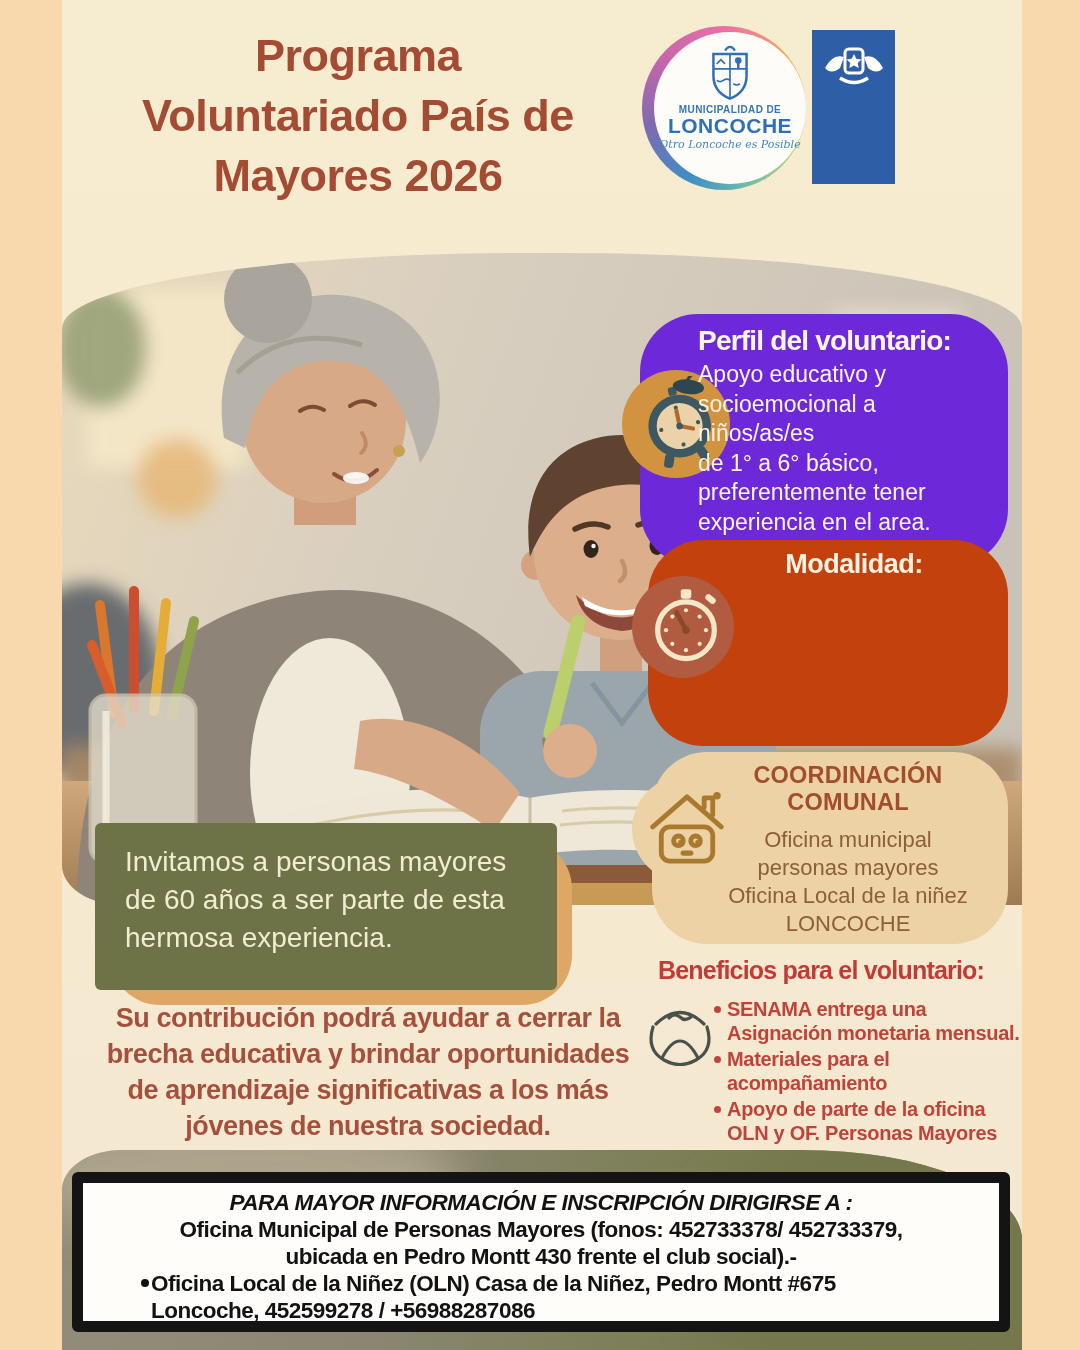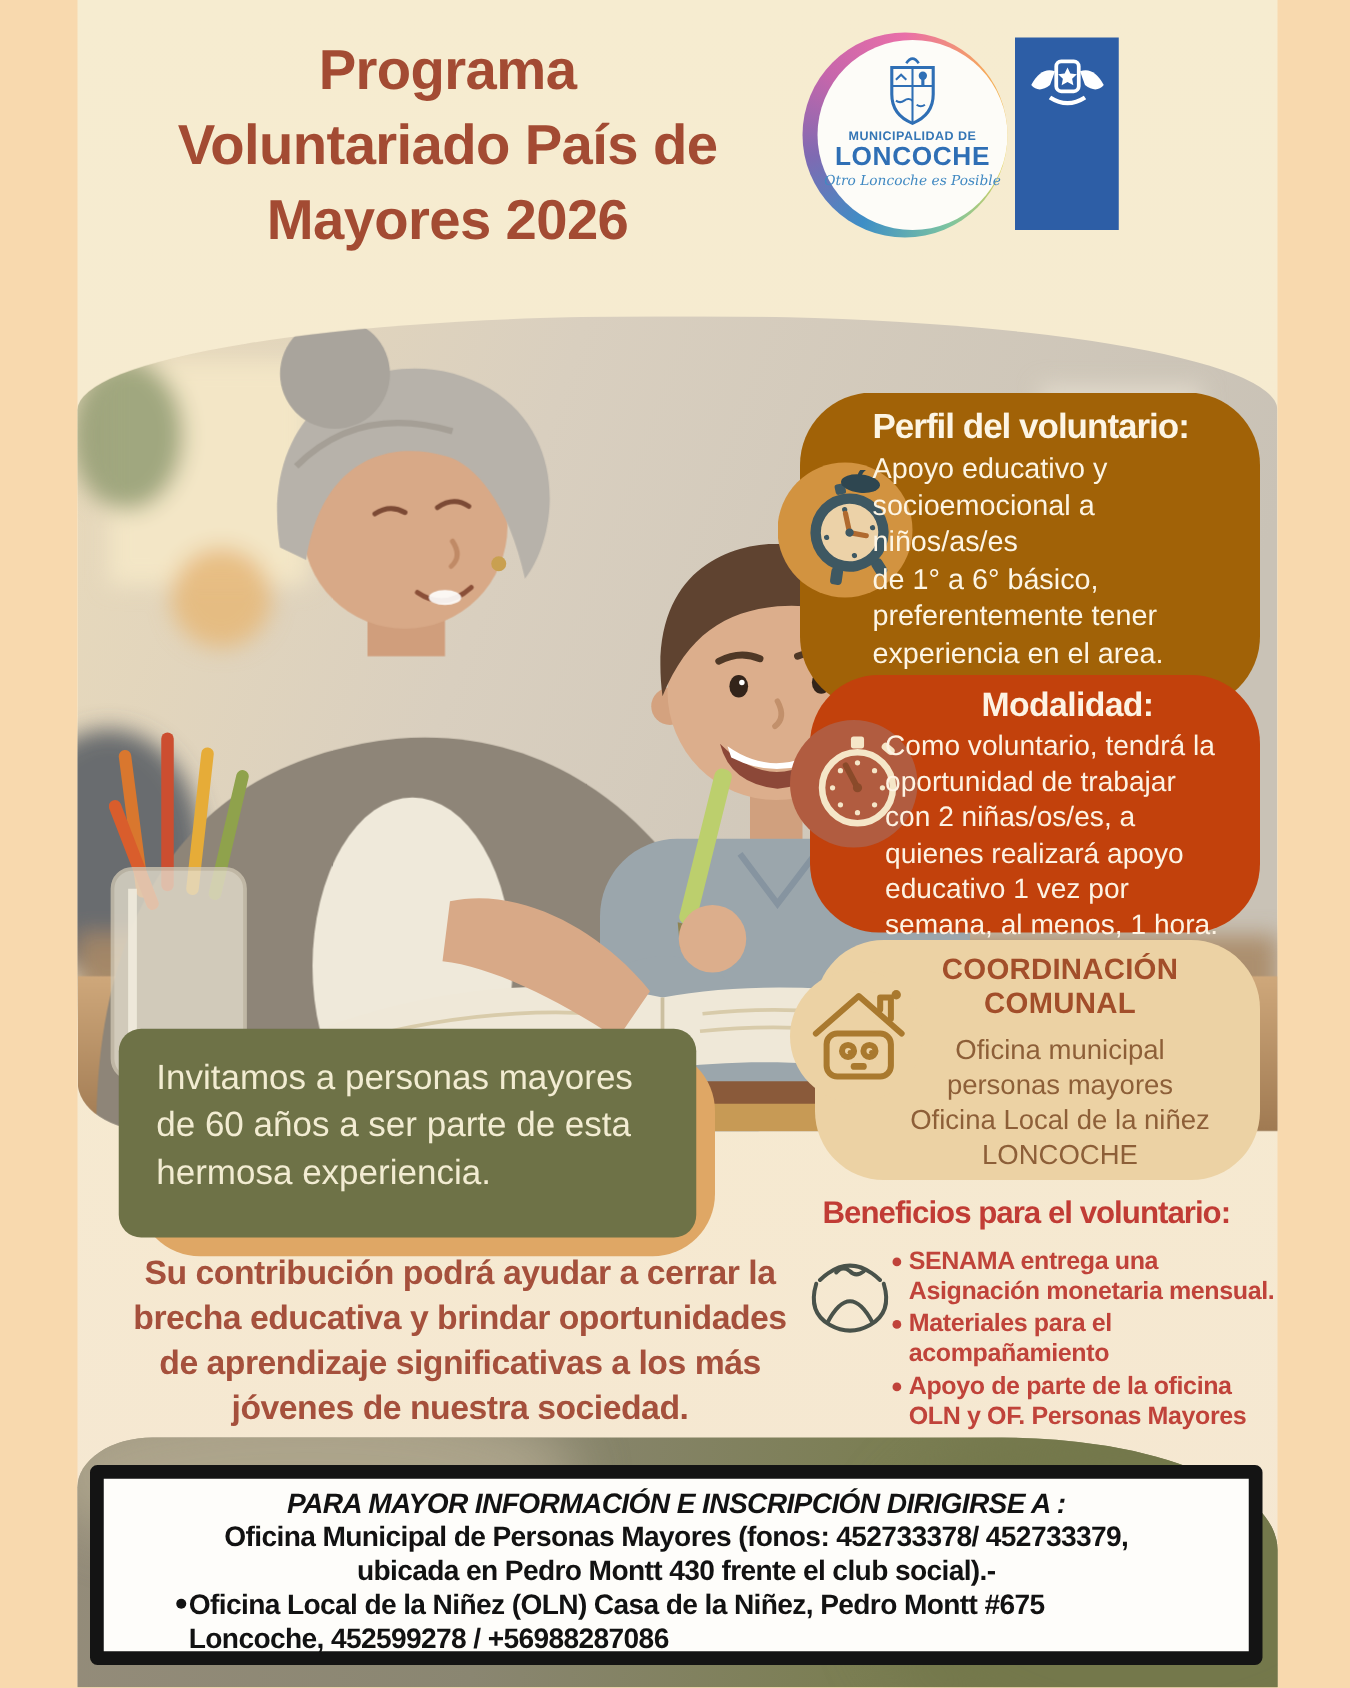--- a/index.html
+++ b/index.html
@@ -30,21 +30,21 @@
   .sen-gov  { position:absolute; left:9px; bottom:10px; font-size:12px; font-weight:bold; }
 
   
   .photo { position:absolute; left:62px; top:253px; width:960px; height:652px; z-index:1;
            border-radius:460px 460px 0 60px / 75px 75px 0 40px; overflow:hidden; }
   .photo svg { display:block; }
 
   
   .bubble { position:absolute; z-index:2; box-sizing:border-box; }
   .blob { position:absolute; border-radius:50%; }
-  .b-perfil { left:640px; top:314px; width:368px; height:253px; background:#a16207; border-radius:58px; color:#fdf5e4; }
+  .b-perfil { left:640px; top:314px; width:368px; height:253px; background:#6d28d9; border-radius:58px; color:#fdf5e4; }
   .b-perfil .blob { left:-18px; top:56px; width:108px; height:108px; background:#d29340; }
   .b-perfil .content { position:absolute; left:58px; top:11px; width:302px; }
   .b-perfil h3 { margin:0 0 3px; font-size:28px; letter-spacing:-0.8px; white-space:nowrap; }
   .b-perfil p  { margin:0; font-size:23px; line-height:29.5px; }
   .icon-alarm { position:absolute; left:-8px; top:62px; width:94px; height:94px; }
 
   .b-moda { left:648px; top:540px; width:360px; height:206px; background:#c2410c; border-radius:55px; color:#fdf3e3; }
   .b-moda .blob { left:-16px; top:36px; width:102px; height:102px; background:#b15c40; }
   .b-moda .content { position:absolute; left:60px; top:9px; width:292px; }
   .b-moda h3 { margin:0 0 3px; font-size:27px; text-align:center; letter-spacing:-0.5px; }
@@ -63,21 +63,21 @@
   .icon-person { position:absolute; left:640px; top:994px; width:80px; height:80px; z-index:2; }
   .benef-list { position:absolute; left:714px; top:998px; width:310px; z-index:2; }
   .benef-item { display:flex; gap:6px; margin-bottom:3px; color:#c0433a;
                 font-size:20px; line-height:23.5px; font-weight:bold; letter-spacing:-0.3px; }
   .dot { width:7px; height:7px; border-radius:50%; background:#c0433a; margin-top:8px; flex:none; }
 
   
   .invite-shadow { position:absolute; left:110px; top:839px; width:462px; height:166px;
                    background:#dfa765; border-radius:50px; z-index:2; }
   .invite { position:absolute; left:95px; top:823px; width:462px; height:167px; z-index:2;
-            background:#6e7247; border-radius:18px; color:#f2ecd2; box-sizing:border-box;
+            background:#6e7247; border-radius:6px; color:#f2ecd2; box-sizing:border-box;
             padding:20px 0 0 30px; font-size:28px; line-height:38px; }
   .contrib { position:absolute; left:66px; top:1000px; width:604px; z-index:2; text-align:center;
              color:#a5503c; font-size:27px; line-height:36px; font-weight:bold; letter-spacing:-0.4px; }
 
   
   .band { position:absolute; left:62px; top:1150px; width:960px; height:200px; z-index:1; overflow:hidden;
           background:linear-gradient(100deg,#948c7a 0%,#8a8671 35%,#7b7e53 65%,#6f7449 100%);
           border-top-left-radius:60px 40px; border-top-right-radius:220px 90px; }
   .band::before { content:""; position:absolute; left:-30px; top:-35px; width:430px; height:130px;
                   background:#b2a98f; border-radius:50%; filter:blur(22px); opacity:0.85; }
@@ -267,26 +267,20 @@
           <circle cx="27" cy="57" r="2"></circle>
           <circle cx="53" cy="57" r="2"></circle>
       </g>
       <rect x="35" y="5" width="10" height="9" rx="2" fill="#f5e6c8"></rect>
       <rect x="58" y="11" width="11" height="6" rx="3" fill="#f5e6c8" transform="rotate(40 63 14)"></rect>
       <path d="M40,44 L31,27" stroke="#8a4a2a" stroke-width="4.5" stroke-linecap="round"></path>
       <circle cx="40" cy="44" r="3.5" fill="#8a4a2a"></circle>
     </svg>
     <div class="content">
       <h3>Modalidad:</h3>
-      <p class="pre">Como voluntario, tendrá la
-oportunidad de trabajar
-con 2 niñas/os/es, a
-quienes realizará apoyo
-educativo 1 vez por
-semana, al menos, 1 hora.</p>
     </div>
   </div>
 
   <div class="bubble b-coord">
     <div class="blob"></div>
     <svg class="icon-house" viewBox="0 0 84 84">
       <g stroke="#a9792e" stroke-width="4.5" fill="none" stroke-linecap="round" stroke-linejoin="round">
         <path d="M10,40 L42,12 L74,40"></path>
         <path d="M58,22 L58,13 L66,13 L66,29"></path>
         <rect x="18" y="40" width="48" height="32" rx="8"></rect>

